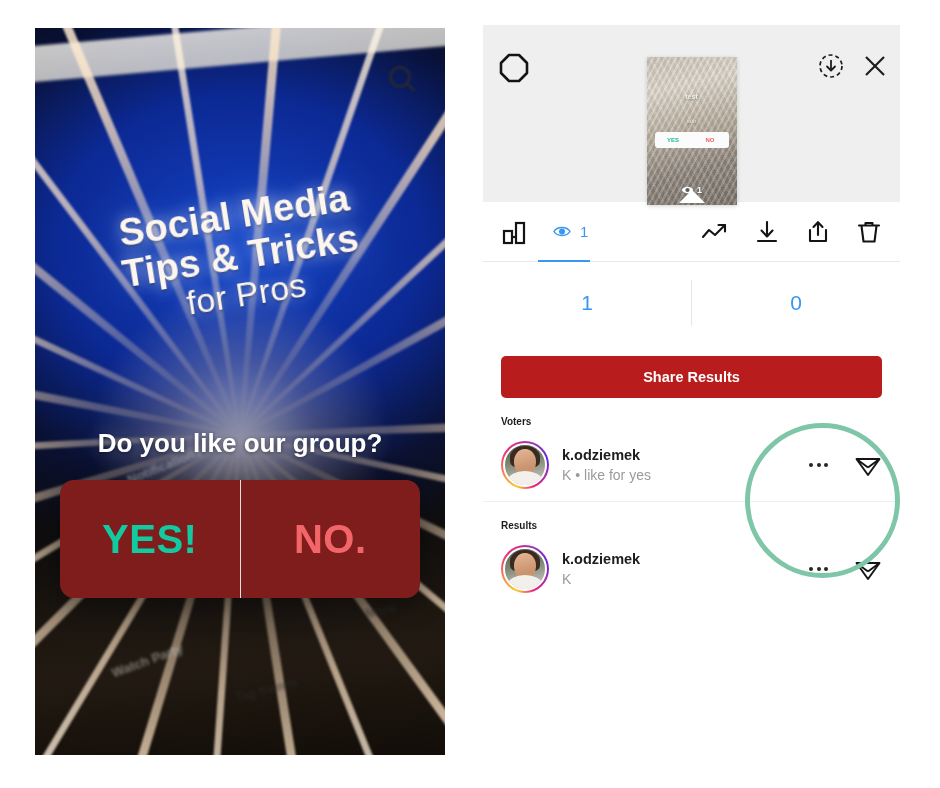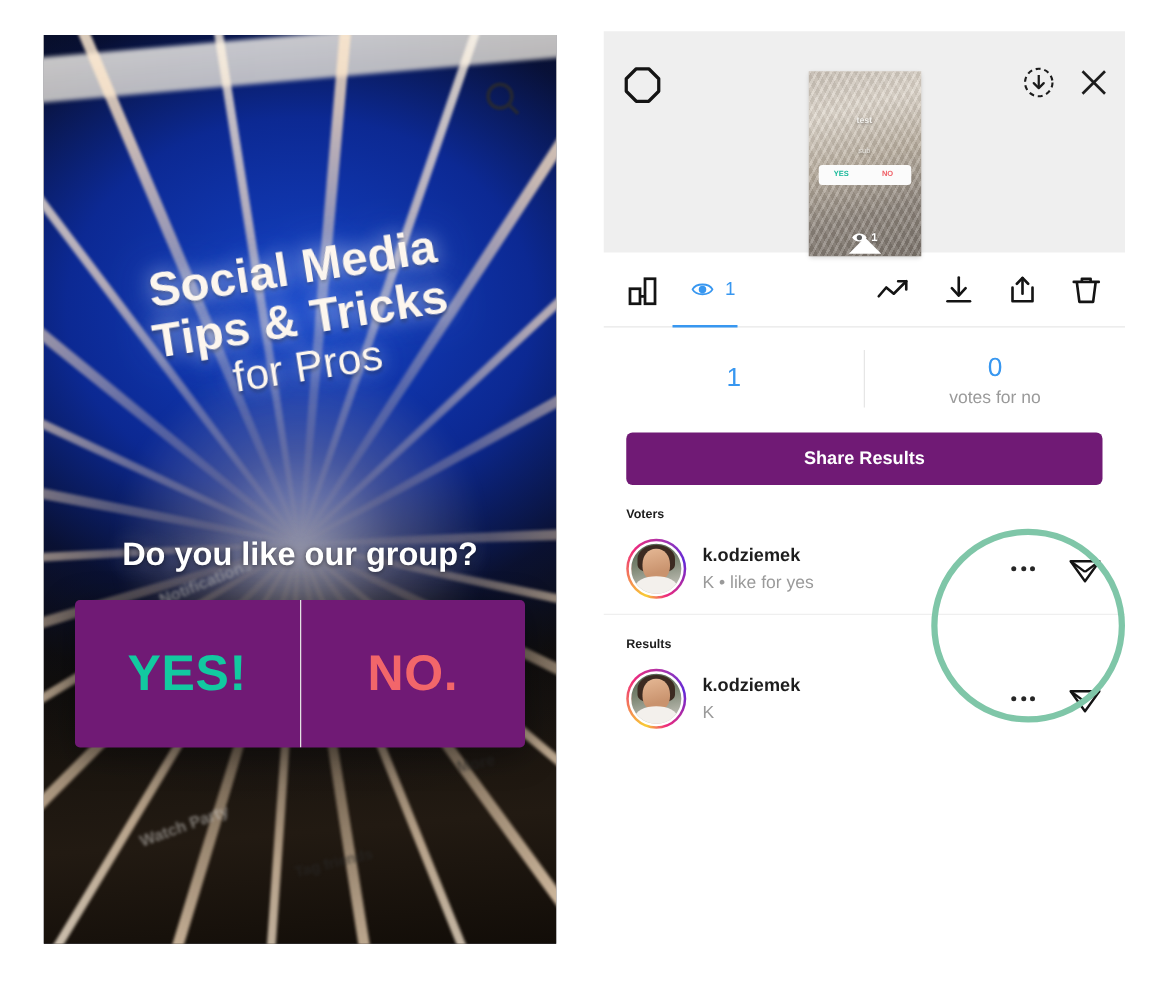--- a/index.html
+++ b/index.html
@@ -83,21 +83,21 @@
     position:absolute; left:0; right:0; top:400px;
     text-align:center;
     color:#ffffff; font-size:26px; font-weight:700;
     text-shadow: 0 1px 4px rgba(0,0,0,.5), 0 0 18px rgba(255,255,255,.25);
     filter: blur(.3px);
   }
 
   .poll-card {
     position:absolute; left:25px; top:452px;
     width:360px; height:118px;
-    background:#701a75; border-radius:4px;
+    background:#7f1d1d; border-radius:14px;
     display:flex; overflow:hidden;
     box-shadow: 0 6px 26px rgba(0,0,0,.35);
     filter: blur(.3px);
     justify-content: space-between;
   }
   .poll-opt {
     flex:1; display:flex; align-items:center; justify-content:center;
     font-size:40px; font-weight:700; letter-spacing:.5px;
   }
   .poll-opt.yes { color:#12c9a0; }
@@ -166,21 +166,21 @@
 
   .votes {
     display:flex; height:78px; align-items:center; padding-top:4px;
   }
   .vote-col { flex:1; text-align:center; }
   .vote-num { color:#3897f0; font-size:21px; font-weight:400; line-height:1.35; }
   .vote-lbl { color:#9a9a9a; font-size:14px; }
   .vote-sep { width:1px; height:46px; background:#e6e6e6; }
 
   .share-btn {
-    margin:6px 18px 0; height:42px; background:#701a75; border:none;
+    margin:16px 18px 0; height:42px; background:#b91c1c; border:none;
     border-radius:5px; color:#fff; font-size:14.5px; font-weight:700;
     width:calc(100% - 36px); cursor:pointer;
     font-family:"Liberation Sans", sans-serif;
   }
 
   .sec-title {
     padding:18px 18px 8px; font-size:10px; font-weight:700; color:#1d1d1d;
   }
   .user-row {
     position:relative; display:flex; align-items:center;
@@ -387,21 +387,20 @@
       <div class="tab-underline"></div>
     </div>
 
     <div class="votes">
       <div class="vote-col">
         <div class="vote-num">1</div>
       </div>
       <div class="vote-sep"></div>
       <div class="vote-col">
         <div class="vote-num">0</div>
-        <div class="vote-lbl">votes for no</div>
       </div>
     </div>
 
     <button class="share-btn">Share Results</button>
 
     <div class="sec-title">Voters</div>
 
     <div class="user-row">
       <div class="avatar-ring">
         <div class="avatar">

